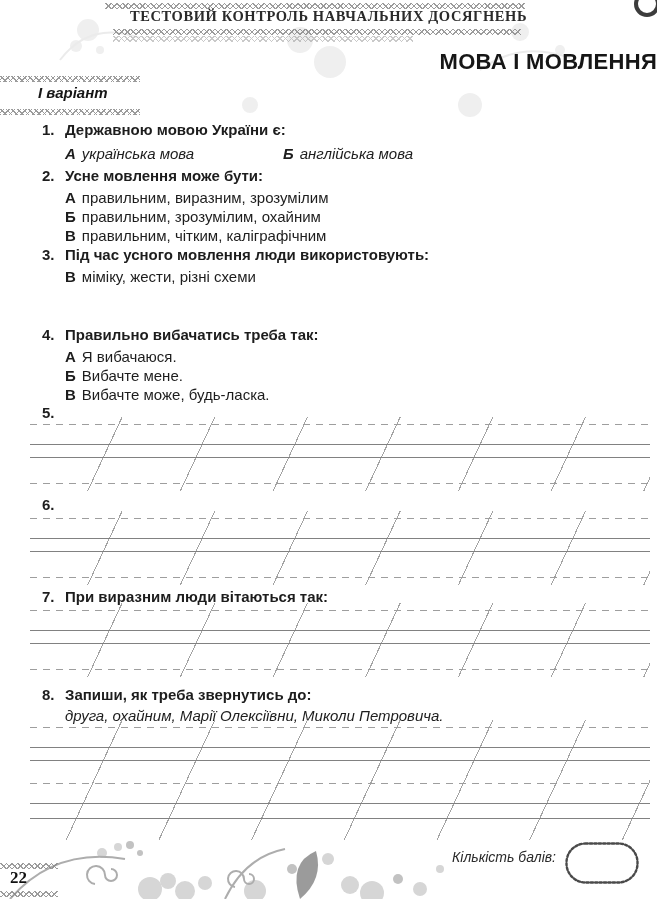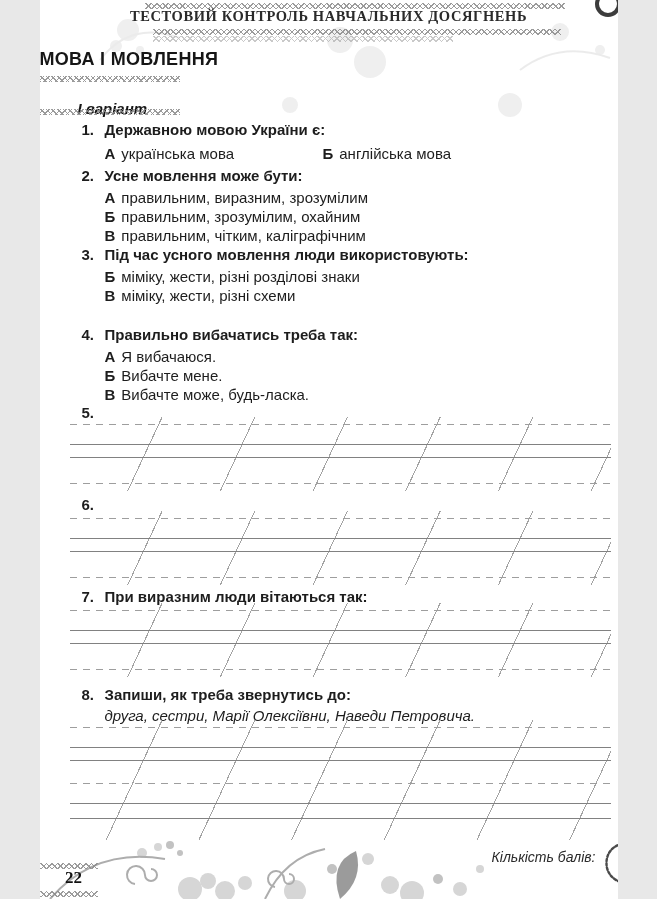--- a/index.html
+++ b/index.html
@@ -1,17 +1,17 @@
 <!DOCTYPE html>
 <html><head>
 <meta charset="utf-8">
 <style>
   html,body{margin:0;padding:0;background:#e8e8e8;}
   .page{
-    position:relative; width:578px; height:899px; background:#ffffff;
+    position:relative; width:657px; height:899px; background:#ffffff;
     font-family:"Liberation Sans", sans-serif; color:#1d1d1d; overflow:hidden;
     margin:0 auto;
   }
 
   
   .hatch{
     position:absolute; height:6px;
     background:
       repeating-linear-gradient(45deg,#8a8a8a 0 1px,transparent 1px 4px),
       repeating-linear-gradient(-45deg,#8a8a8a 0 1px,transparent 1px 4px);
@@ -29,41 +29,41 @@
   .header-title{
     position:absolute; top:8px; left:0; right:0; text-align:center;
     font-family:"Liberation Serif", serif; font-weight:bold;
     font-size:14.5px; letter-spacing:.6px; color:#2a2a2a;
   }
   .corner-ring{
     position:absolute; top:-9px; right:-3px; width:18px; height:18px;
     border:4px solid #3c3c3c; border-radius:50%; background:#fff;
   }
   .page-title{
-    position:absolute; top:49px; left:0; right:0; text-align:left;
-    font-size:18px; font-weight:bold; letter-spacing:.3px; color:#161616;
+    position:absolute; top:49px; left:0; right:0; text-align:right;
+    font-size:22px; font-weight:bold; letter-spacing:.3px; color:#161616;padding-left:8px;
   }
   .variant{
-    position:absolute; top:100px; left:38px;
+    position:absolute; top:84px; left:38px;
     font-size:15px; font-weight:bold; font-style:italic; color:#161616;
   }
 
   
   .wm{position:absolute; pointer-events:none;}
   .wm-top{top:10px; left:0; width:657px; height:130px; opacity:.55;}
   .wm-bottom{left:0; bottom:0; width:480px; height:60px;}
 
   
   .q{position:absolute; left:42px; right:6px; font-size:15px; line-height:18px;}
   .q-head{display:flex; font-weight:bold;}
   .q-num{flex:none; width:23px;}
   .q-opts{padding-left:23px; margin-top:4px;}
   .q-opts .opt-line{line-height:18px; margin-bottom:1px;}
   .opt-letter{font-weight:bold; margin-right:6px;}
-  .opt-row{display:flex; padding-left:23px; margin-top:6px;}
+  .opt-row{display:flex; padding-left:23px; margin-top:6px;font-style:italic;}
   .opt-row .opt-c1{width:218px;} .opt-row .opt-c2{width:197px;} .opt-row .opt-c3{flex:1;}
   .q-sub{padding-left:23px; margin-top:3px; font-style:italic;}
 
   .q1{top:121px;} .q2{top:167px;} .q3{top:246px;} .q4{top:326px;}
   .q5{top:404px;} .q6{top:496px;} .q7{top:588px;} .q8{top:686px;}
 
   
   .band{position:absolute; left:30px; right:7px; height:60px;}
   .band .l{position:absolute; left:0; right:0; height:1px;}
   .l.dash{background:repeating-linear-gradient(90deg,#9e9e9e 0 7px,transparent 7px 13px);}
@@ -83,21 +83,21 @@
     background:repeating-linear-gradient(115deg,transparent 0 83px,#a3a3a3 83px 84px);
   }
 
   
   .score-label{
     position:absolute; top:849px; left:0; width:556px; text-align:right;
     font-size:14px; font-style:italic; color:#2a2a2a;
   }
   .score-oval{position:absolute; top:840px; left:563px;}
   .page-num{
-    position:absolute; top:868px; left:10px; width:48px; text-align:center;
+    position:absolute; top:868px; left:10px; width:48px; text-align:left;
     font-family:"Liberation Serif", serif; font-weight:bold; font-size:17px; color:#111;
   }
 </style>
 </head>
 <body>
 
 <div class="page">
 
   <svg class="wm wm-top" viewBox="0 0 657 130">
     <g fill="#e2e2e2">
@@ -150,21 +150,20 @@
       <div class="opt-line"><span class="opt-letter">В</span><span>правильним, чітким, каліграфічним</span></div>
     </div>
   </div>
 
   <div class="q q3">
     <div class="q-head">
       <span class="q-num">3.</span>
       <span class="q-text">Під час усного мовлення люди використовують:</span>
     </div>
     <div class="q-opts">
-      <div class="opt-line"><span class="opt-letter">Б</span><span>міміку, жести, різні розділові знаки</span></div>
       <div class="opt-line"><span class="opt-letter">В</span><span>міміку, жести, різні схеми</span></div>
     </div>
   </div>
 
   <div class="q q4">
     <div class="q-head">
       <span class="q-num">4.</span>
       <span class="q-text">Правильно вибачатись треба так:</span>
     </div>
     <div class="q-opts">
@@ -212,21 +211,21 @@
       <div class="l solid ls1"></div>
       <div class="l solid ls2"></div>
       <div class="l dash ld2"></div>
   </div>
 
   <div class="q q8">
     <div class="q-head">
       <span class="q-num">8.</span>
       <span class="q-text">Запиши, як треба звернутись до:</span>
     </div>
-    <div class="q-sub">друга, сестри, Марії Олексіївни, Наведи Петровича.</div>
+    <div class="q-sub">друга, охайним, Марії Олексіївни, Миколи Петровича.</div>
   </div>
   <div class="band-tall">
     <div class="diag"></div>
     <div class="l dash ld1"></div>
       <div class="l solid ls1"></div>
       <div class="l solid ls2"></div>
     <div class="l dash ld2"></div>
       <div class="l solid ls3"></div>
       <div class="l solid ls4"></div>
   </div>

